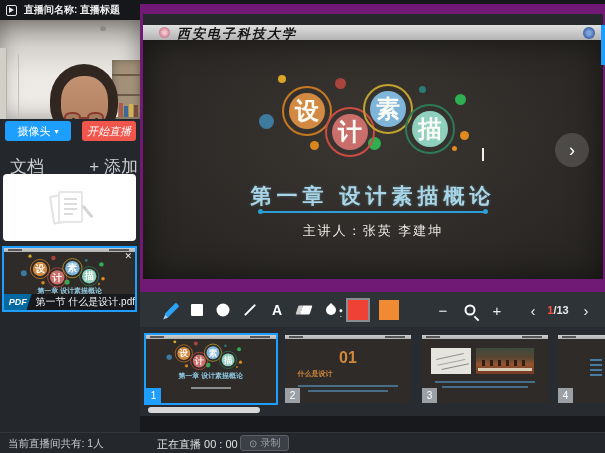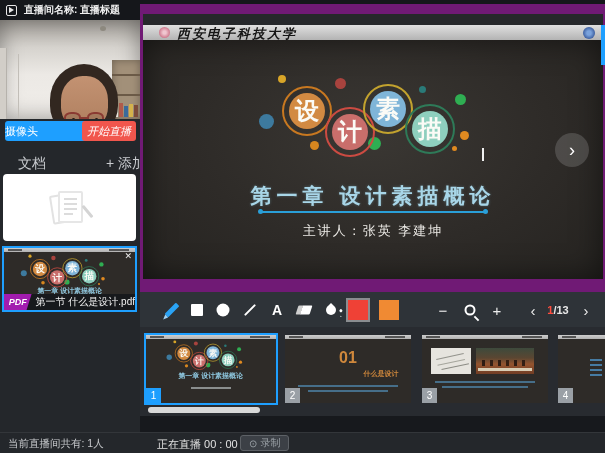--- a/index.html
+++ b/index.html
@@ -31,45 +31,45 @@
     border-radius:50% 50% 42% 42%; }
   .face { left:61px; top:56px; width:47px; height:52px; border-radius:46% 46% 40% 40%;
     background:linear-gradient(180deg,#c39272 0%,#b58565 70%,#a87a5c 100%); }
   .lens { position:absolute; top:36px; width:17px; height:13px; border:2px solid #8a3a32;
     border-radius:42%; background:rgba(120,90,70,.25); }
   .lens .eye { position:absolute; left:6px; top:4px; width:3px; height:3px; border-radius:50%; background:#241a12; }
   .bridge { position:absolute; left:19px; top:41px; width:9px; height:2px; background:#8a3a32; }
   .btn-row { left:0; top:101px; width:140px; height:20px; }
   .btn { position:absolute; height:20px; border-radius:3px; color:#fff; font-size:11px;
     display:flex; align-items:center; justify-content:center; cursor:pointer; }
-  .btn-cam { left:5px; width:88px; background:#1e9fff; gap:4px;justify-content:space-between; }
+  .btn-cam { left:5px; width:66px; background:#1e9fff; gap:4px; }
   .btn-cam .caret { font-size:8px; }
   .btn-live { left:82px; width:54px; background:#f1564d;font-style:italic; }
-  .docs-row { left:12px; top:134px; width:140px; height:16px; color:#c9ccd0; font-size:14px; }
+  .docs-row { left:4px; top:134px; width:140px; height:16px; color:#c9ccd0; font-size:17px; }
   .docs-label { position:absolute; left:6px; top:1px; }
   .add-doc { position:absolute; right:6px; top:1px; cursor:pointer; }
   .doc-panel { left:3px; top:154px; width:133px; height:67px; background:#ffffff; border-radius:4px; }
   .doc-icon { position:absolute; left:48px; top:17px; width:38px; height:33px; }
   .doc-back { position:absolute; left:0; top:3px; width:24px; height:29px; background:#fff;
     border:2px solid #e2e2e2; transform:rotate(-9deg); border-radius:2px; }
   .doc-front { position:absolute; left:7px; top:0; width:25px; height:32px; background:#fff;
     border:2px solid #e6e6e6; border-radius:2px; }
   .doc-line { position:absolute; left:4px; width:13px; height:2px; background:#dcdcdc; }
   .doc-pencil { position:absolute; right:0; top:13px; width:3px; height:15px; background:#d4d4d4;
     transform:rotate(-40deg); border-radius:1px; }
   .pdf-thumb { left:2px; top:226px; width:135px; height:66px; border:2px solid #1e9fff;
     background:#2e2b28; cursor:pointer; }
   .mini-bar { position:absolute; left:0; top:0; width:100%; height:4px;
     background:linear-gradient(#cdcdcd,#b2b2b2); }
   .mini-bar .d1 { position:absolute; left:4px; top:1px; width:14px; height:1.5px; background:#555; }
   .mini-bar .d2 { position:absolute; right:6px; top:1px; width:20px; height:1.5px; background:#555; }
   .pdf-close { position:absolute; right:3px; top:4px; color:#e8e8e8; font-size:9px; line-height:9px; cursor:pointer; }
   .pdf-strip { position:absolute; left:0; bottom:0; width:131px; height:16px; background:#17191c;
     display:flex; align-items:center; }
-  .pdf-badge { width:30px; height:16px; background:#a21caf; color:#fff; font-size:9px; font-weight:bold;
+  .pdf-badge { width:30px; height:16px; background:#0369a1; color:#fff; font-size:9px; font-weight:bold;
     font-style:italic; display:flex; align-items:center; justify-content:center;
     clip-path:polygon(0 0,100% 0,82% 100%,0 100%); }
   .pdf-name { color:#f2f2f2; font-size:10px; margin-left:4px; white-space:nowrap; }
 
   
   .main { left:140px; top:4px; width:465px; height:412px; background:#701a75; }
   .slide { left:3px; top:10px; width:460px; height:265px; background:#26282b; overflow:hidden; }
   .slide-bar { position:absolute; left:0; top:11px; width:460px; height:15px;
     background:linear-gradient(#e0e0e0,#b3b3b3); }
   .seal { position:absolute; left:16px; top:2px; width:11px; height:11px; border-radius:50%;
@@ -135,21 +135,21 @@
   .thumb.sel { outline:2px solid #1e9fff; }
   .badge { position:absolute; left:0; bottom:0; width:15px; height:15px; background:#9aa0a6;
     color:#fff; font-size:10px; display:flex; align-items:center; justify-content:center; }
   .badge.sel { background:#1e9fff; }
   .mini-cluster { position:absolute; transform-origin:top left; }
   .tinytext { font-size:12px; transform:scale(0.58); transform-origin:center top; white-space:nowrap; }
   .mini-title { position:absolute; left:0; width:100%; text-align:center; color:#8fc8e0; font-weight:bold; }
   .cap-line { position:absolute; height:2px; background:#4a7a9a; opacity:.85; }
   .t2-big { position:absolute; left:0; top:14px; width:100%; text-align:center; color:#d0883c;
     font-size:16px; font-weight:bold; }
-  .t2-cap { position:absolute; left:0; top:32px; width:100%; text-align:right; color:#d0883c; font-weight:bold; }
+  .t2-cap { position:absolute; left:0; top:32px; width:100%; text-align:left; color:#d0883c; font-weight:bold; }
   .sketch { position:absolute; left:9px; top:13px; width:40px; height:26px; background:#e6e4de; }
   .sketch i { position:absolute; left:5px; top:8px; width:28px; height:1px; background:#93938c; display:block;
     transform:rotate(-12deg); box-shadow:0 6px 0 #a5a59c, 3px 11px 0 #8b8b84; }
   .paint { position:absolute; left:54px; top:13px; width:58px; height:26px;
     background:linear-gradient(180deg,#3d4a3c 0%,#5a4632 38%,#94542f 62%,#713d24 100%); }
   .paint i { position:absolute; left:6px; top:12px; width:3px; height:6px; background:#2e1c12; display:block;
     box-shadow:8px 0 0 #321f14, 16px 0 0 #2e1c12, 24px 0 0 #351f12, 32px 0 0 #2e1c12, 40px 0 0 #321f14; }
   .paint b { position:absolute; left:2px; bottom:3px; width:54px; height:3px; background:#d8cdb4; display:block; }
   .hscroll { position:absolute; left:8px; top:80px; width:112px; height:6px; background:#d8d8d8; border-radius:3px; cursor:pointer; }
 

